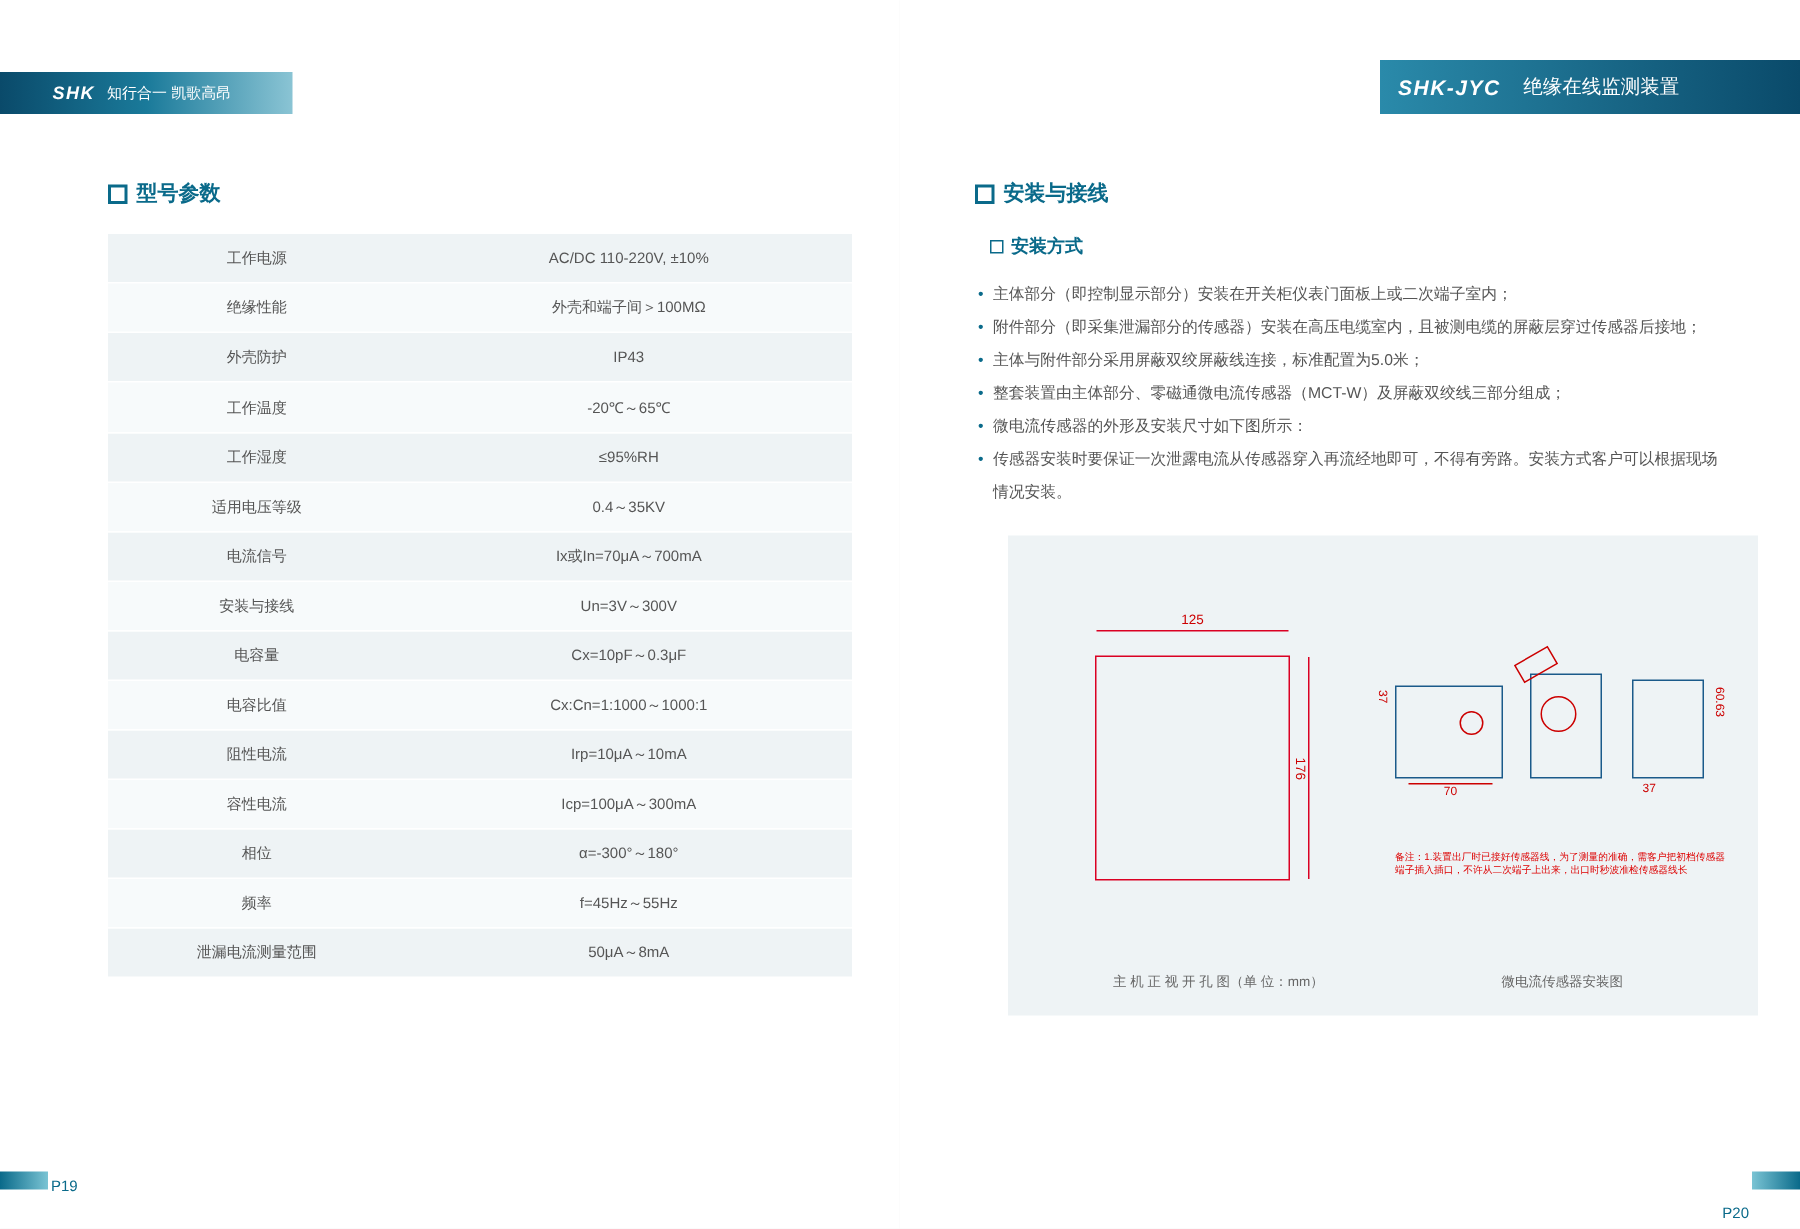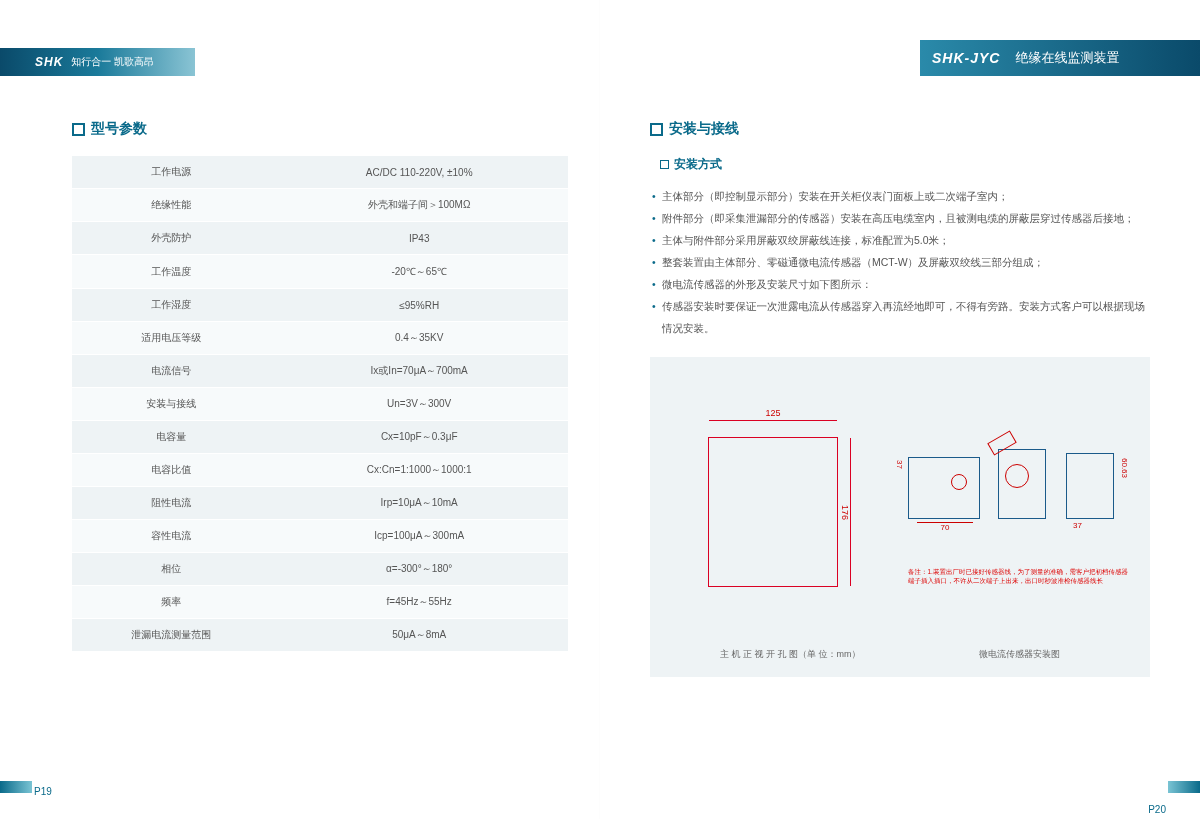--- a/index.html
+++ b/index.html
@@ -153,20 +153,21 @@
     position: absolute;
     left: 2px;
     color: #0a6a8a;
   }
   .diagram-box {
     background: #eef3f5;
     width: 500px;
     height: 320px;
     position: relative;
     margin-top: 6px;
+    margin-left: 22px;
   }
   
   .dwg-host {
     position: absolute;
     left: 58px;
     top: 80px;
     width: 130px;
     height: 150px;
     border: 1px solid #da0023;
   }

